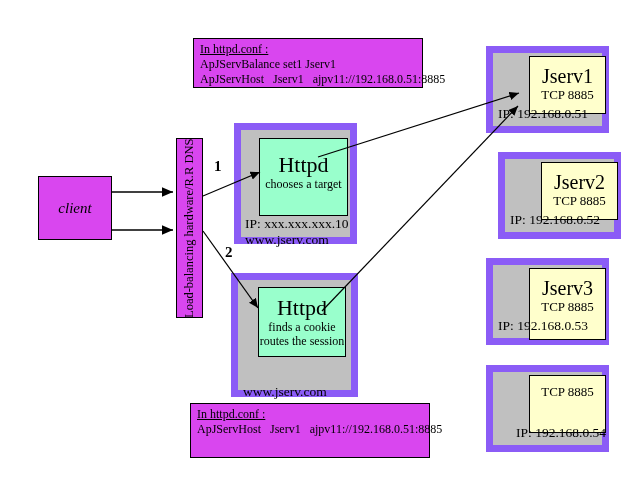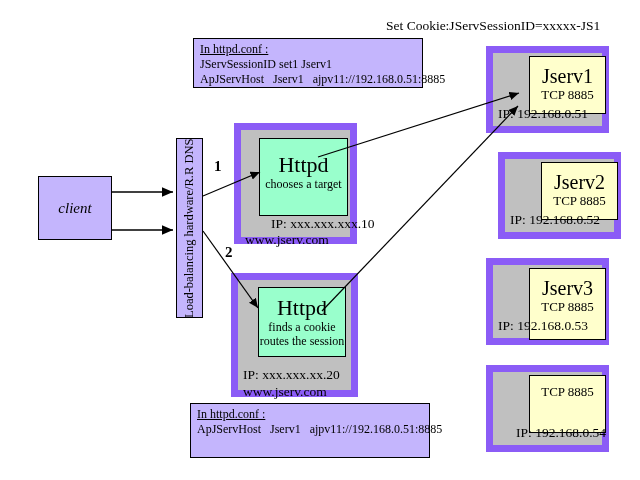--- a/index.html
+++ b/index.html
@@ -2,21 +2,21 @@
 <html><head>
 <meta charset="utf-8">
 <style>
   html,body{margin:0;padding:0;background:#fff;}
   #canvas{
     position:relative;width:640px;height:480px;background:#ffffff;
     font-family:"Liberation Serif","DejaVu Serif",serif;color:#000;overflow:hidden;
   }
   .abs{position:absolute;}
   
-  .wbox{background:#c4b5fd;border:1px solid #000;box-sizing:border-box;}
+  .wbox{background:#d946ef;border:1px solid #000;box-sizing:border-box;}
   
   .gbox{background:#c0c0c0;border:7px solid #8b5cf6;box-sizing:border-box;}
   .inner{border:1px solid #000;box-sizing:border-box;text-align:center;}
   .green{background:#99ffcc;}
   .yellow{background:#ffffcc;}
   .big{font-size:22px;line-height:24px;}
   .jname{font-size:20px;line-height:22px;}
   .small{font-size:12px;line-height:14px;}
   .mid{font-size:13px;line-height:16px;}
   .iptext{font-size:13.5px;line-height:16px;white-space:pre;}
@@ -31,52 +31,50 @@
   .step{font-weight:bold;font-size:15px;}
   .cookie{font-size:13.5px;white-space:pre;}
   .client-label{display:flex;align-items:center;justify-content:center;font-size:15px;height:100%;font-style:italic;}
   svg.overlay{position:absolute;left:0;top:0;pointer-events:none;}
 </style>
 </head>
 <body>
 
 <div id="canvas">
 
-  <div class="abs cookie" style="left:386px;top:18px;">Set Cookie:JServSessionID=xxxxx-JS1</div>
 
   <div class="abs wbox cfg" style="left:193px;top:38px;width:230px;height:50px;">
     <div class="cfg-heading">In httpd.conf :</div>
-    <div class="cfg-line">JServSessionID set1 Jserv1</div>
+    <div class="cfg-line">ApJServBalance set1 Jserv1</div>
     <div class="cfg-line">ApJServHost   Jserv1   ajpv11://192.168.0.51:8885</div>
   </div>
 
   <div class="abs wbox" style="left:38px;top:176px;width:74px;height:64px;">
     <div class="client-label">client</div>
   </div>
 
   <div class="abs wbox vtext" style="left:176px;top:138px;width:27px;height:180px;">
     <span>Load-balancing hardware/R.R DNS</span>
   </div>
 
   <div class="abs gbox" style="left:234px;top:123px;width:123px;height:121px;">
     <div class="inner green abs" style="left:18px;top:8px;width:89px;height:78px;padding-top:14px;">
       <div class="big">Httpd</div>
       <div class="small">chooses a target</div>
     </div>
-    <div class="abs iptext" style="left:4px;top:86px;margin-left:26px;">IP: xxx.xxx.xxx.10</div>
+    <div class="abs iptext" style="left:4px;top:86px;">IP: xxx.xxx.xxx.10</div>
     <div class="abs iptext" style="left:4px;top:102px;">www.jserv.com</div>
   </div>
 
   <div class="abs gbox" style="left:231px;top:273px;width:127px;height:124px;">
     <div class="inner green abs" style="left:20px;top:7px;width:88px;height:70px;padding-top:8px;">
       <div class="big">Httpd</div>
       <div class="small">finds a cookie</div>
       <div class="small">routes the session</div>
     </div>
-    <div class="abs iptext" style="left:5px;top:87px;">IP: xxx.xxx.xx.20</div>
     <div class="abs iptext" style="left:5px;top:104px;">www.jserv.com</div>
   </div>
 
   <div class="abs wbox cfg" style="left:190px;top:403px;width:240px;height:55px;">
     <div class="cfg-heading">In httpd.conf :</div>
     <div class="cfg-line">ApJServHost   Jserv1   ajpv11://192.168.0.51:8885</div>
   </div>
 
   <div class="abs gbox" style="left:486px;top:46px;width:123px;height:87px;">
     <div class="inner yellow abs" style="left:36px;top:3px;width:77px;height:58px;padding-top:8px;">

